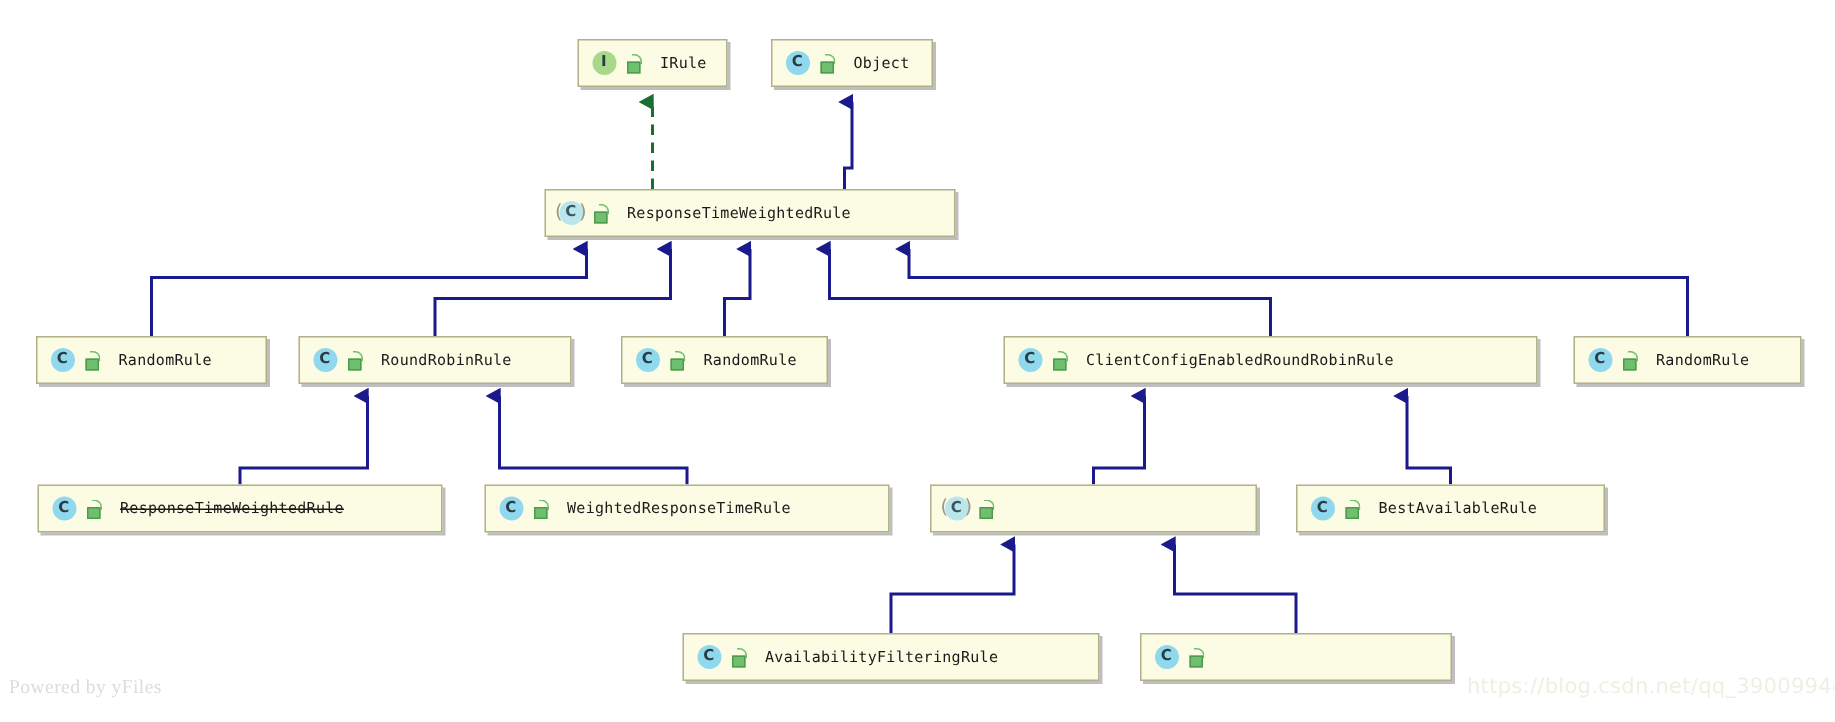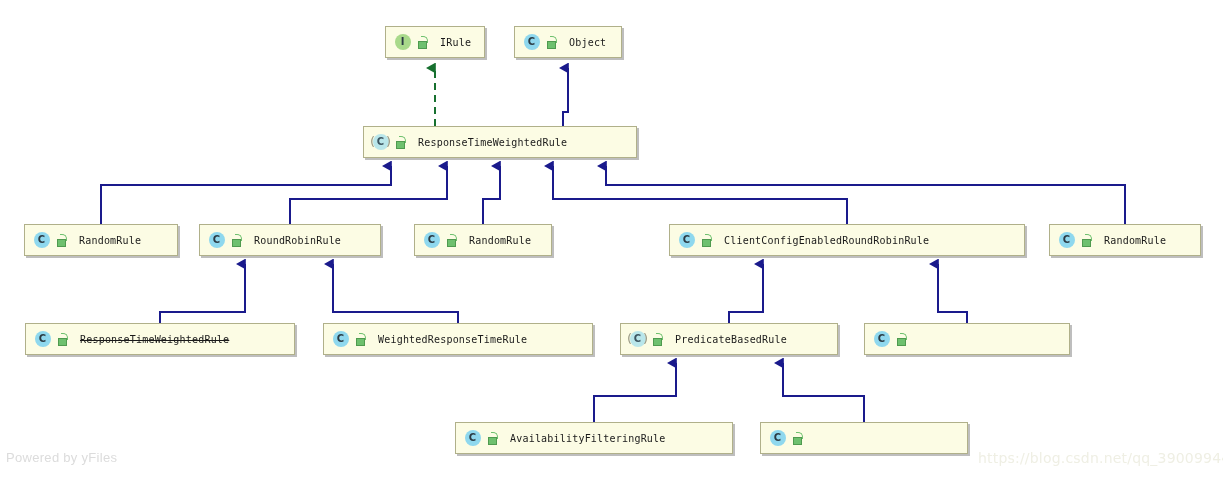--- a/index.html
+++ b/index.html
@@ -135,21 +135,21 @@
     letter-spacing: 0.2px;
   }
   .node.deprecated .node-label {
     text-decoration: line-through;
     text-decoration-thickness: 1px;
   }
   .watermark-left {
     position: absolute;
     left: 6px;
     top: 450px;
-    font-family: Liberation Sans, sans-serif;
+    font-family: Liberation Serif, serif;
     font-size: 13px;
     color: #dcdcdc;
     letter-spacing: 0.3px;
   }
   .watermark-right {
     position: absolute;
     left: 978px;
     top: 450px;
     font-family: "DejaVu Sans", "Liberation Sans", sans-serif;
     font-size: 14px;
@@ -365,36 +365,36 @@
         <span class="paren left">(</span>
         <span class="disc"></span>
         <span class="glyph">C</span>
         <span class="paren right">)</span>
       </span>
       <span class="lock-icon">
         <span class="shackle"></span>
           <span class="body"></span>
       </span>
     </span>
-    <span class="node-label">PredicateBasedRule</span>
   </div>
 
   <div class="node" style="left:864px; top:323px; width:206px;">
     <span class="node-icons">
       <span class="type-badge class-badge">
 
         <span class="disc"></span>
         <span class="glyph">C</span>
 
       </span>
       <span class="lock-icon">
         <span class="shackle"></span>
           <span class="body"></span>
       </span>
     </span>
+    <span class="node-label">BestAvailableRule</span>
   </div>
 
   <div class="node" style="left:455px; top:422px; width:278px;">
     <span class="node-icons">
       <span class="type-badge class-badge">
 
         <span class="disc"></span>
         <span class="glyph">C</span>
 
       </span>

